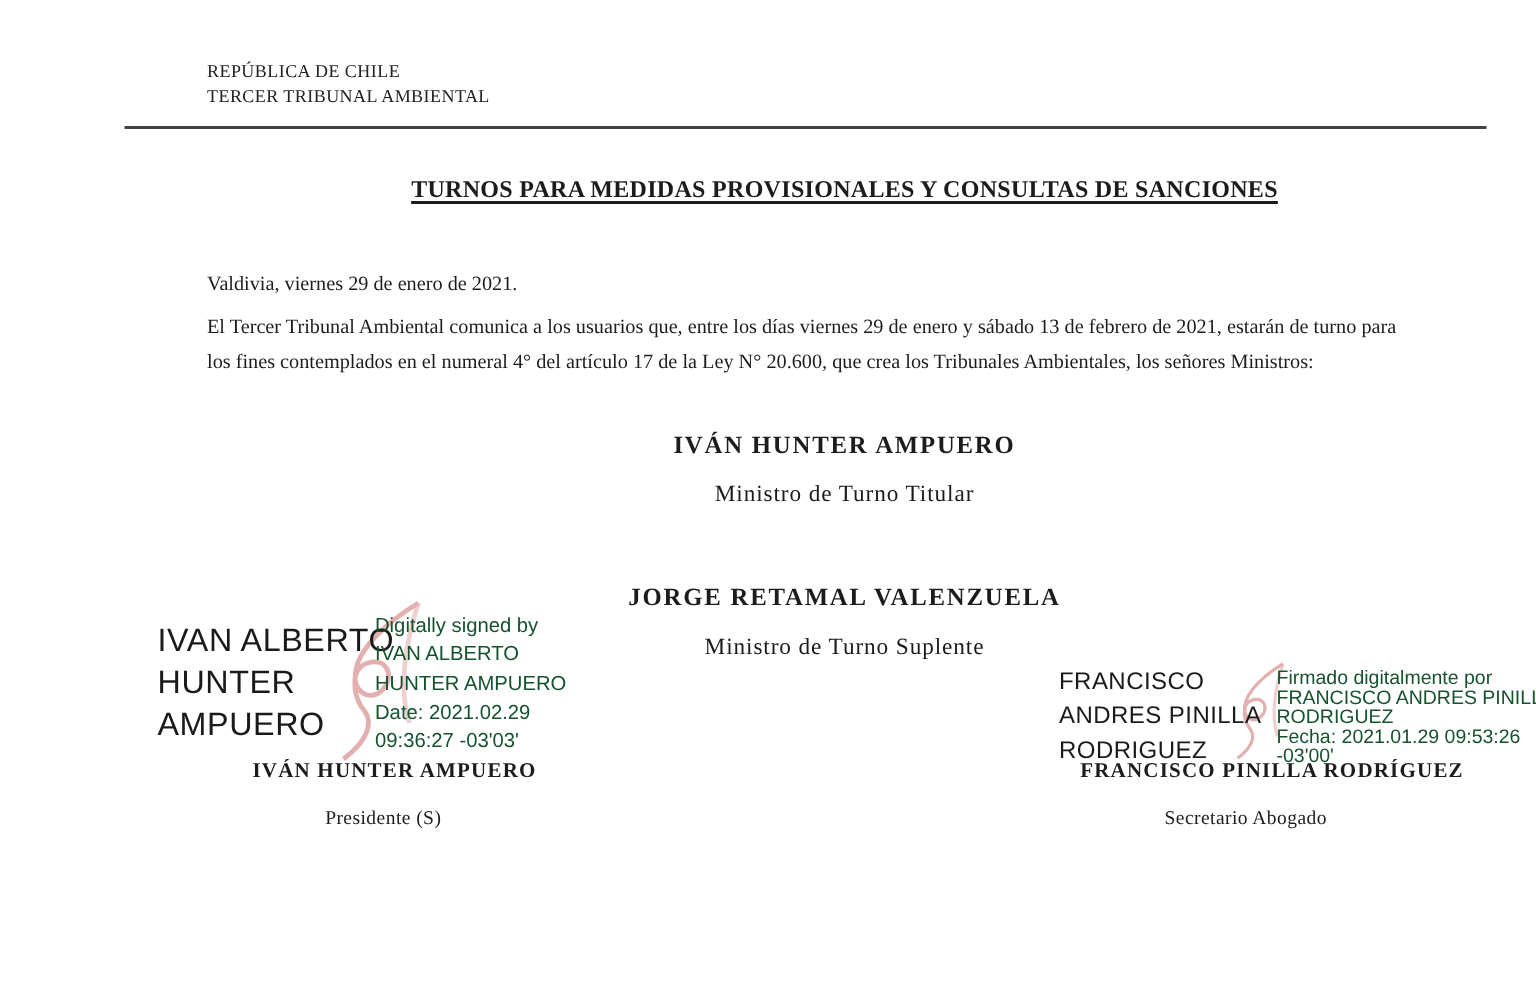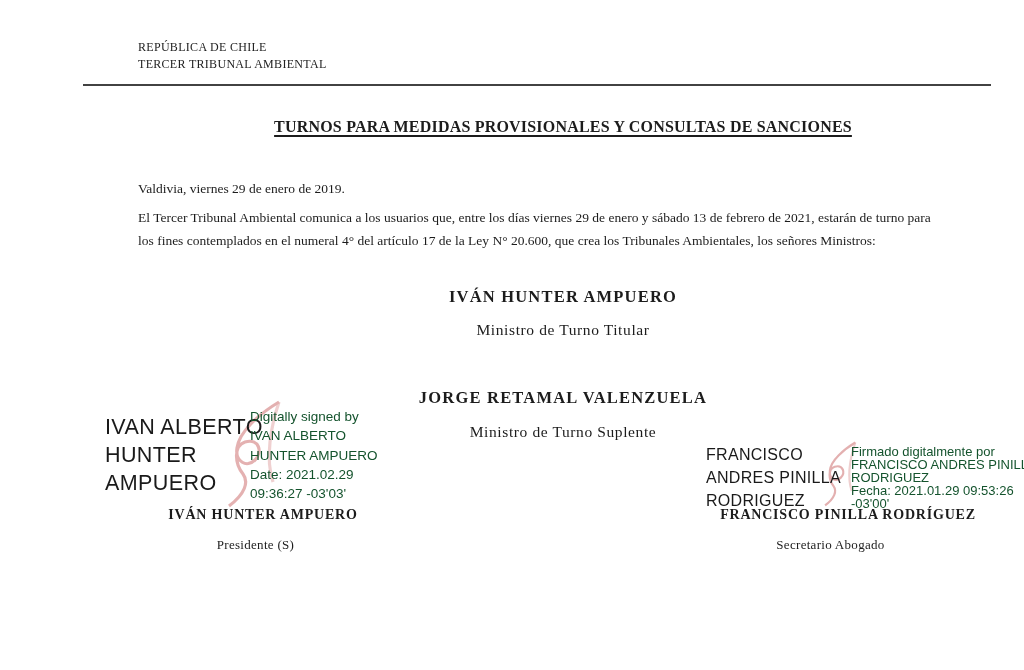--- a/index.html
+++ b/index.html
@@ -150,21 +150,21 @@
   <div class="abs header-block">
     <div>REPÚBLICA DE CHILE</div>
     <div>TERCER TRIBUNAL AMBIENTAL</div>
   </div>
   <div class="abs header-rule"></div>
 
   <div class="abs title-wrap">
     <span class="doc-title">TURNOS PARA MEDIDAS PROVISIONALES Y CONSULTAS DE SANCIONES</span>
   </div>
 
-  <div class="abs date-line">Valdivia, viernes 29 de enero de 2019.</div>
+  <div class="abs date-line">Valdivia, viernes 29 de enero de 2021.</div>
 
   <div class="abs body-par">
     <span>El Tercer Tribunal Ambiental comunica a los usuarios que, entre los días viernes 29 de enero y sábado 13 de febrero de 2021, estarán de turno para</span>
     <span>los fines contemplados en el numeral 4° del artículo 17 de la Ley N° 20.600, que crea los Tribunales Ambientales, los señores Ministros:</span>
   </div>
 
   <div class="abs center-line minister-name" style="top:287px;">IVÁN HUNTER AMPUERO</div>
   <div class="abs center-line minister-role" style="top:321px;">Ministro de Turno Titular</div>
 
   <div class="abs center-line minister-name" style="top:388px;">JORGE RETAMAL VALENZUELA</div>

